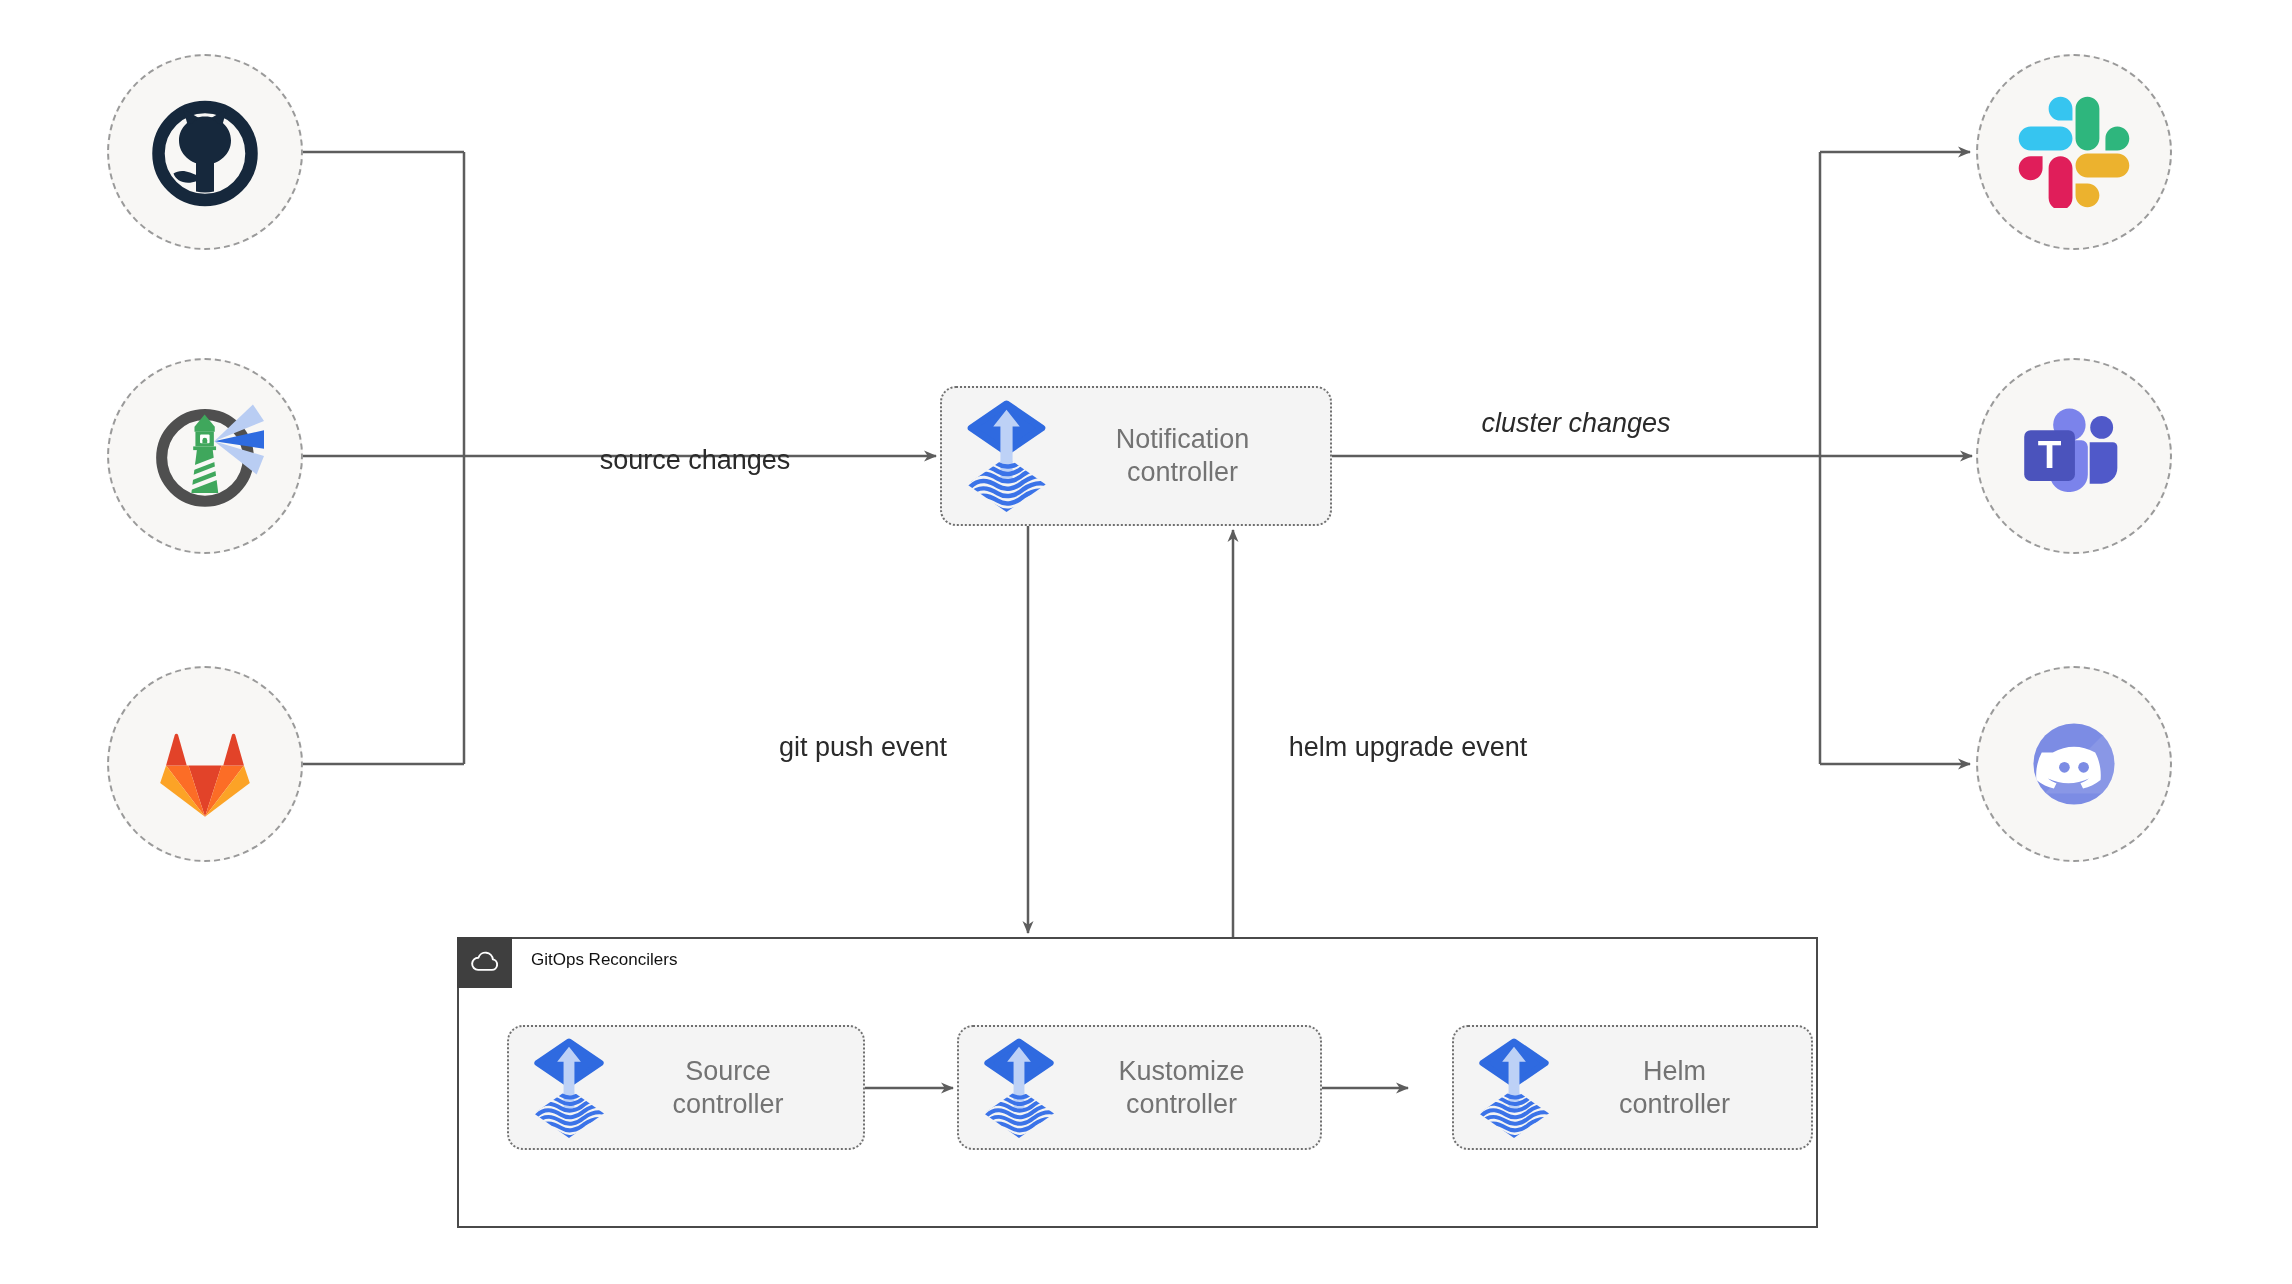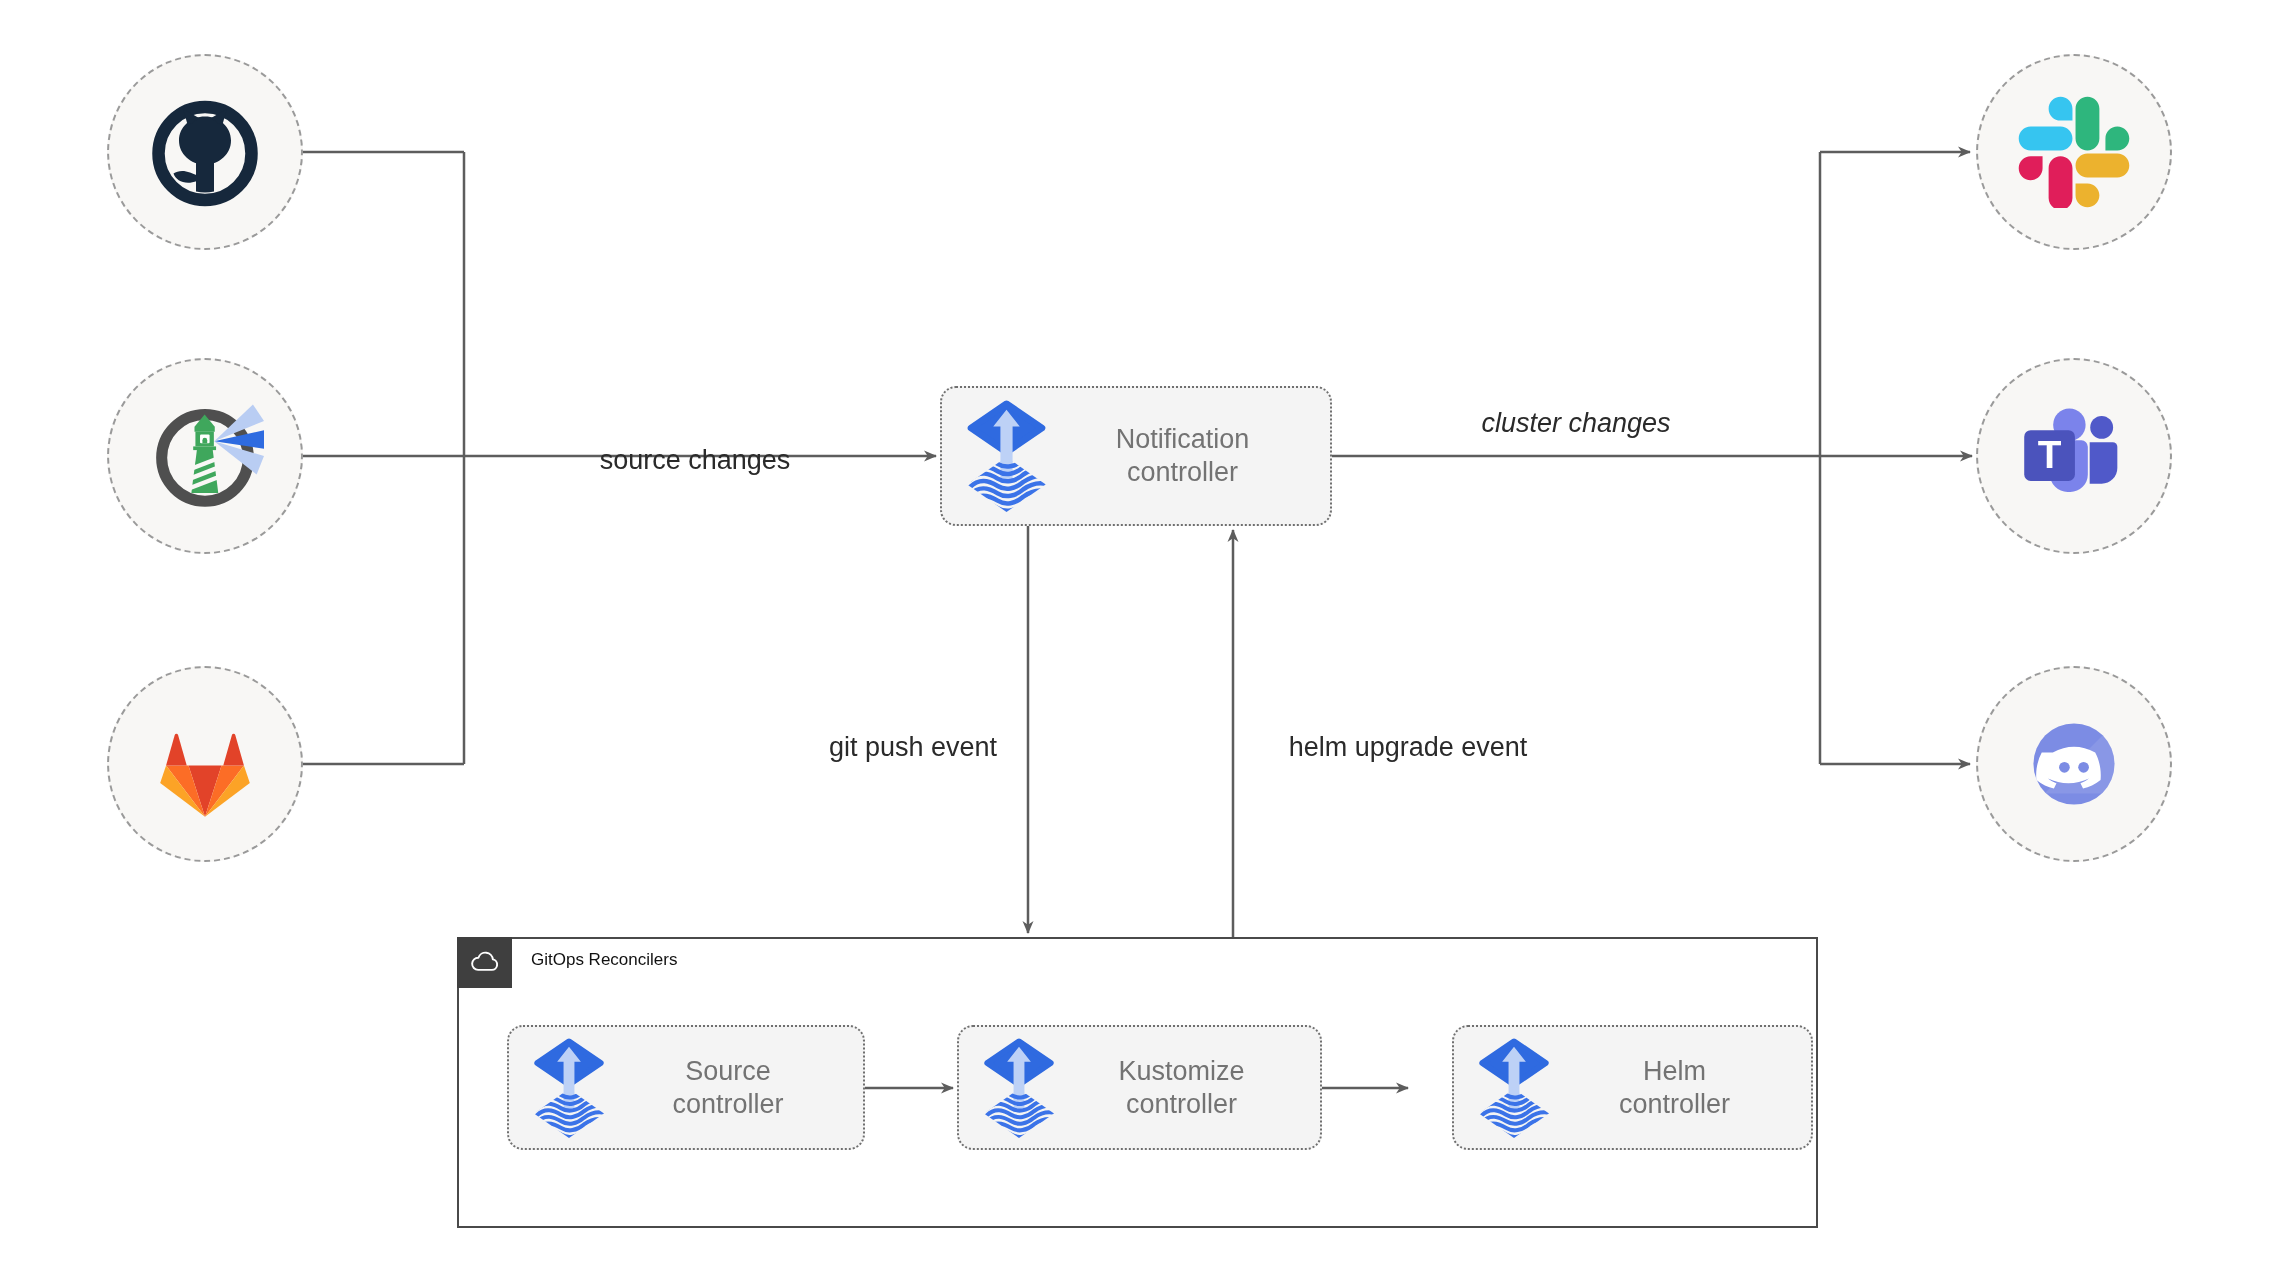--- a/index.html
+++ b/index.html
@@ -149,21 +149,21 @@
   </svg>
 </div>
     <div class="label">
       <div>Notification</div>
       <div>controller</div>
     </div>
   </div>
 
   <div class="edge-label" style="left:695px;top:420px;margin-top:40px;">source changes</div>
   <div class="edge-label" style="left:1576px;top:423px;font-style:italic;">cluster changes</div>
-  <div class="edge-label" style="left:913px;top:747px;">git push event</div>
+  <div class="edge-label" style="left:863px;top:747px;">git push event</div>
   <div class="edge-label" style="left:1408px;top:747px;">helm upgrade event</div>
 
   <div class="container">
     <div class="badge">
       <svg viewBox="0 0 32 28" width="34" height="30">
         <path d="M9.5 20.5h13a5 5 0 0 0 .9-9.9 7 7 0 0 0-13.6-1.6A5.5 5.5 0 0 0 9.5 20.5z" fill="none" stroke="#ffffff" stroke-width="1.8" stroke-linejoin="round"></path>
       </svg>
     </div>
     <div class="container-title">GitOps Reconcilers</div>
   </div>

